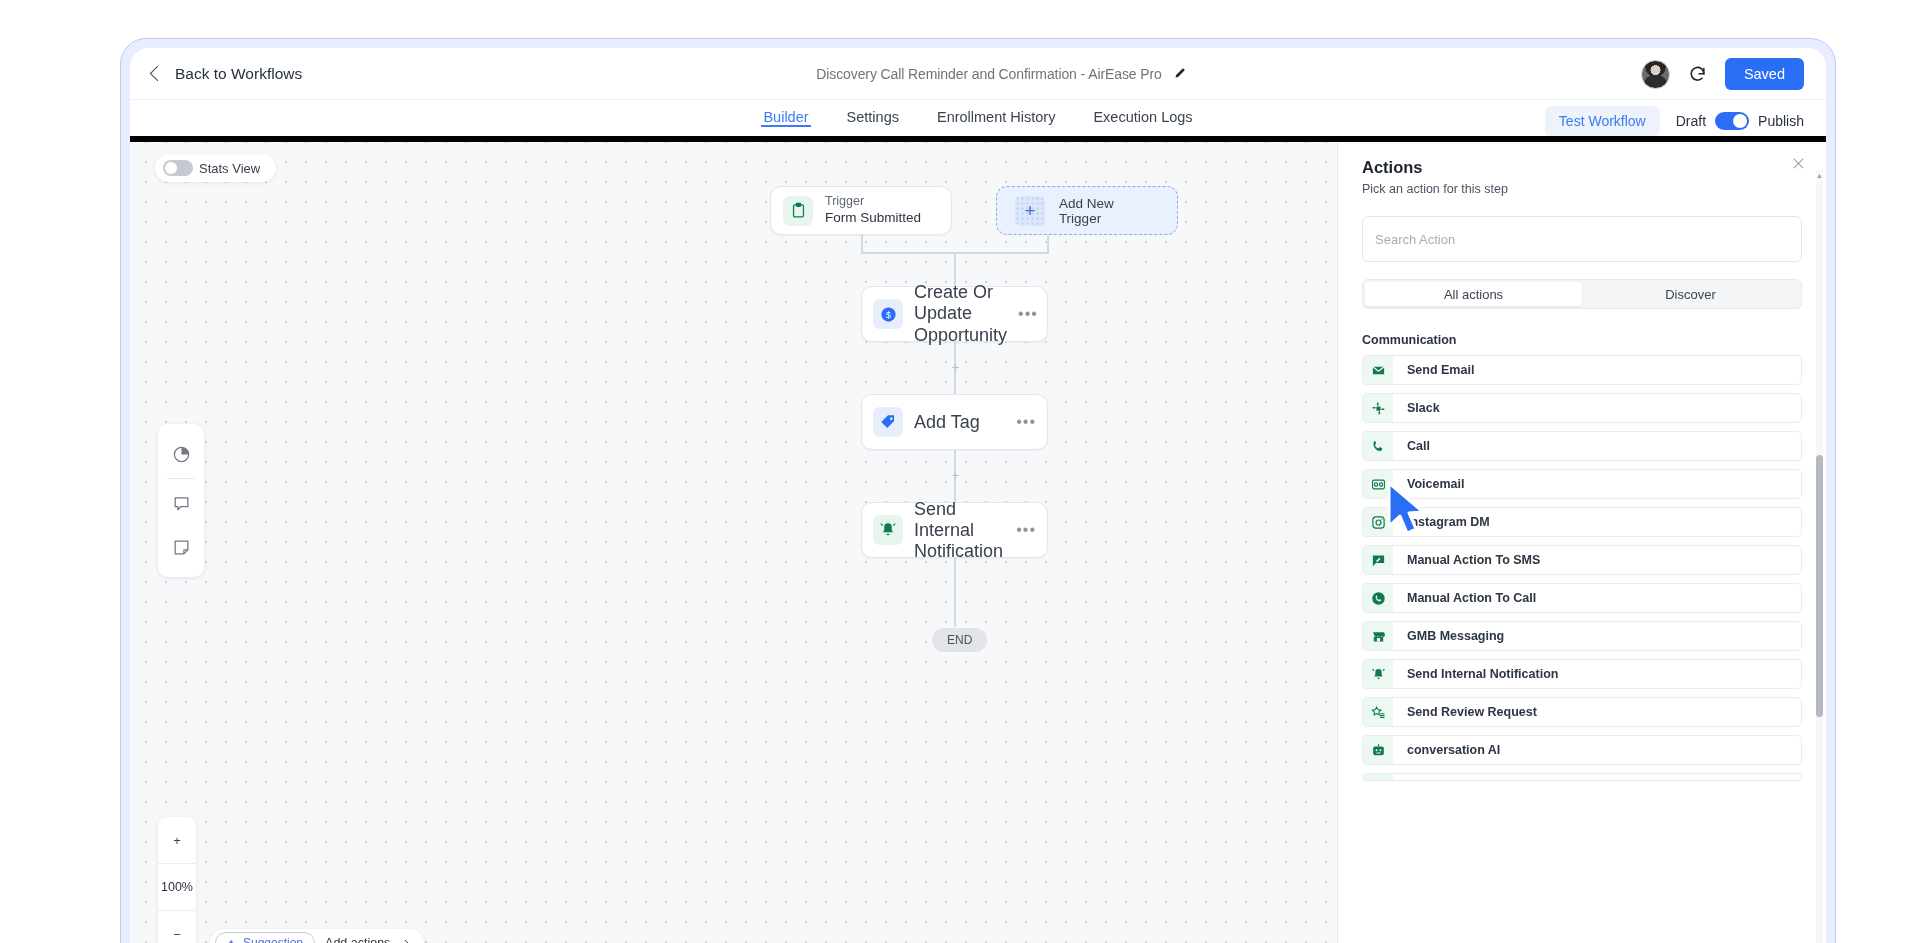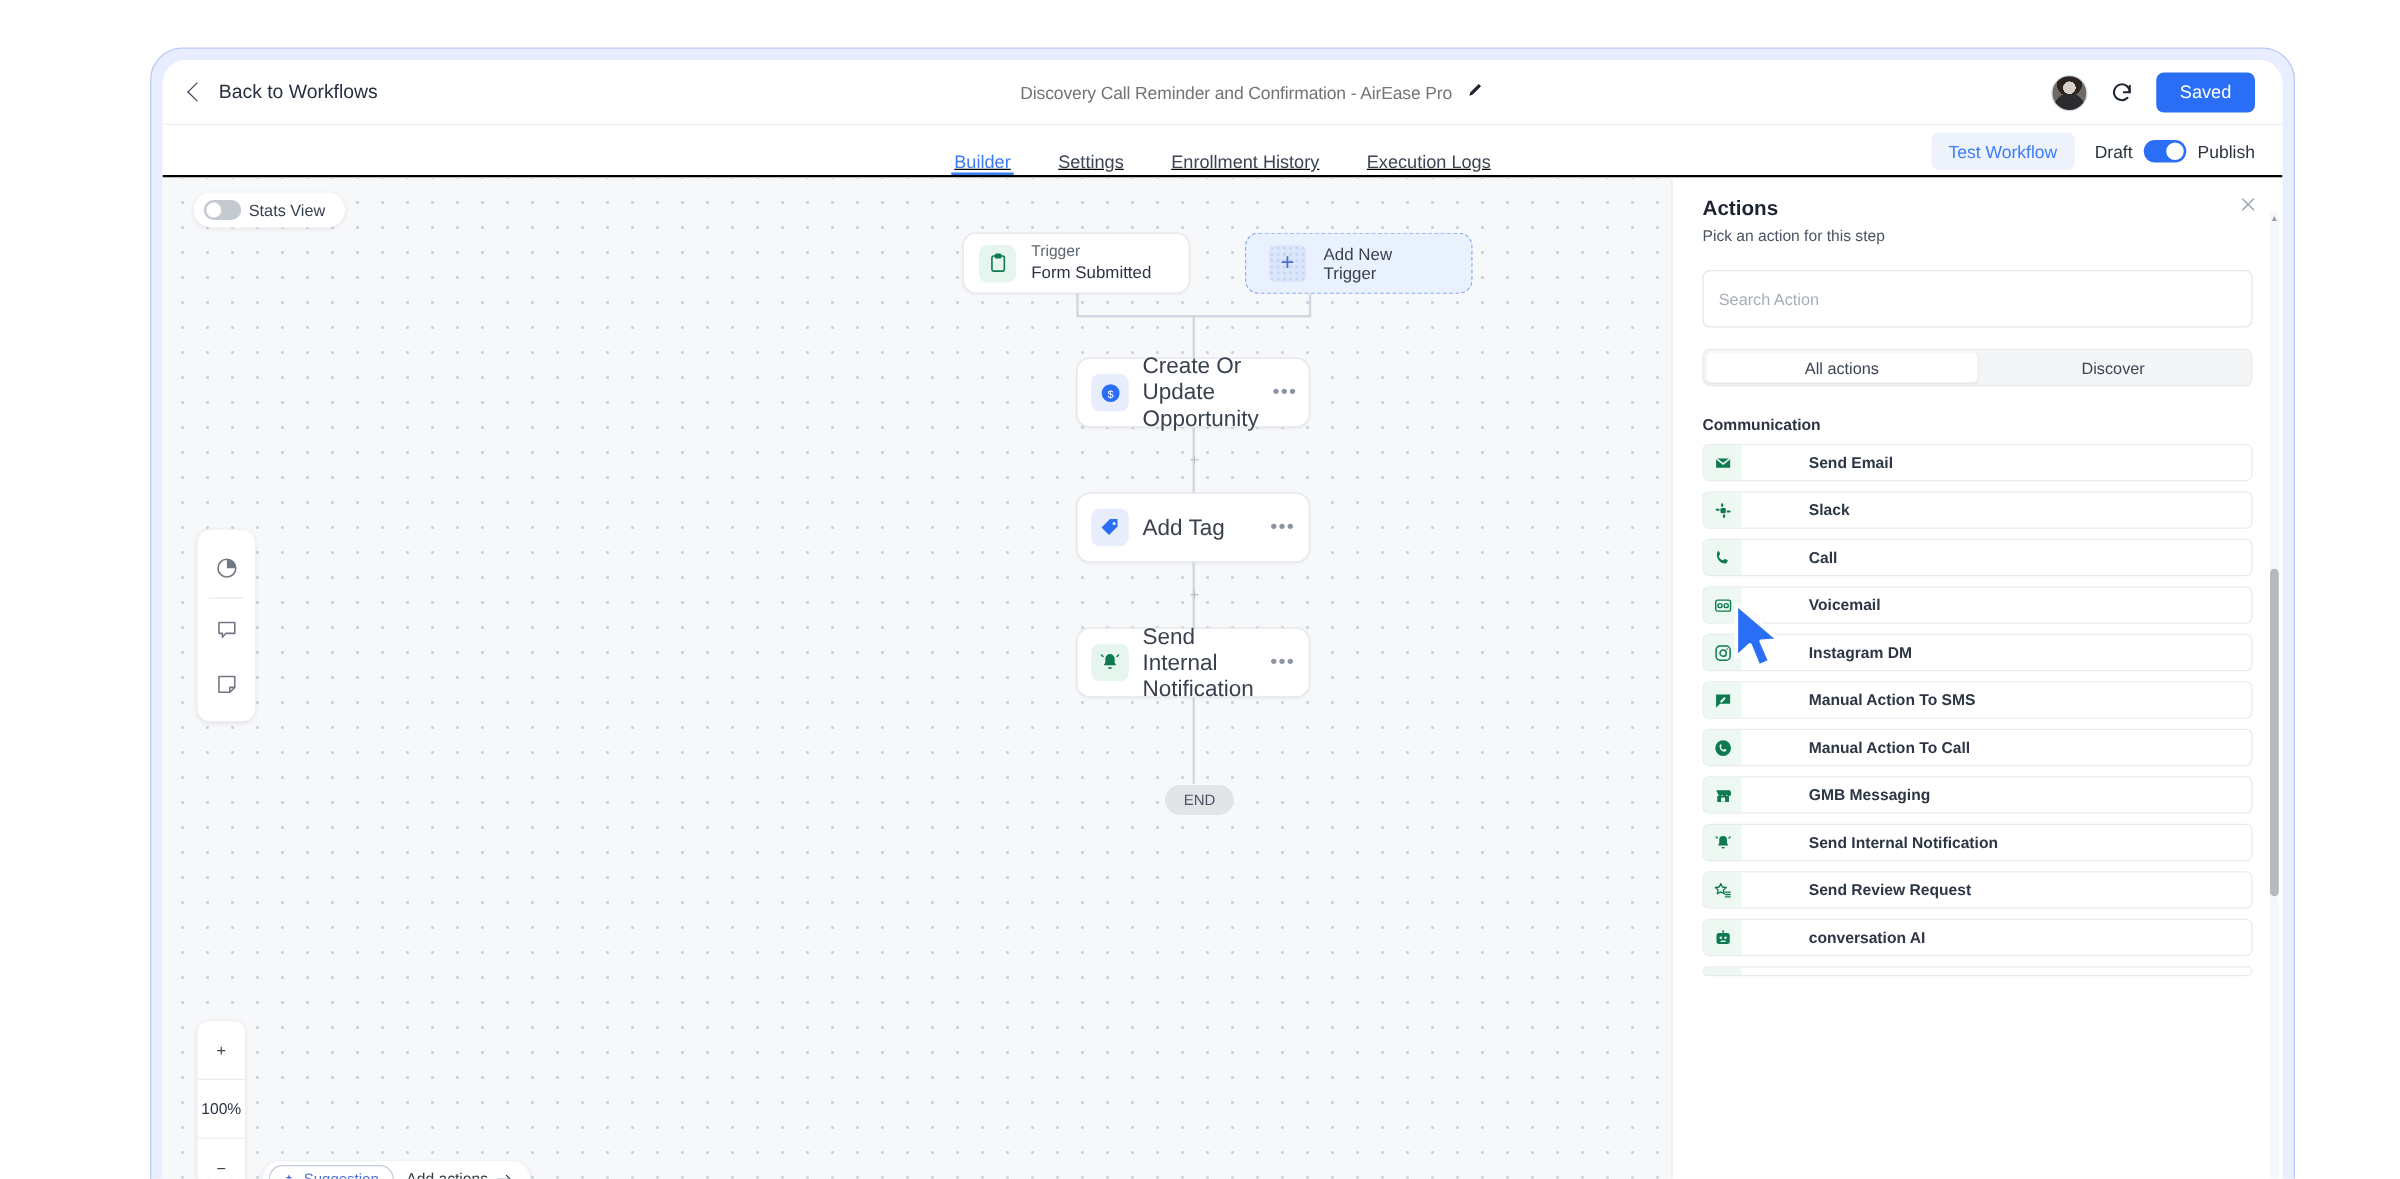--- a/index.html
+++ b/index.html
@@ -86,22 +86,22 @@
     border: none; border-radius: 6px;
     font-size: 14.5px; font-family: inherit;
     padding: 8px 19px; cursor: pointer;
   }
 
   
   .tabbar {
     position: relative;
     height: 42px;
     background: #fff;
-    border-bottom: 2px solid #000000;
-    display: flex; align-items: flex-end; justify-content: center; text-decoration: underline;
+    border-bottom: 6px solid #000000;
+    display: flex; align-items: center; justify-content: center;
   }
   .tabs { display: flex; align-items: stretch; gap: 34px; }
   .tab {
     display: flex; align-items: center;
     font-size: 14.5px; color: #3b4452;
     cursor: pointer; padding: 0 2px;
     border-bottom: 2.5px solid transparent;
   }
   .tab.active { color: #3b7cf6; border-bottom-color: #3b7cf6; font-weight: 400; }
   .tabbar-right {
@@ -303,21 +303,20 @@
   }
   .list { padding: 0 24px 10px 24px; overflow: hidden; flex: 1; }
   .action-row {
     display: flex; align-items: center;
     height: 30px;
     border: 1px solid #e9ebef; border-radius: 5px;
     margin-bottom: 8px;
     background: #fff;
     cursor: pointer;
     overflow: hidden;
-    gap: 40px;
   }
   .action-ico {
     width: 30px; height: 30px;
     background: #ecf8f1;
     display: flex; align-items: center; justify-content: center;
     flex: 0 0 auto;
   }
   .action-label {
     font-size: 12.5px; font-weight: bold; color: #2d3644;
     padding-left: 14px;

